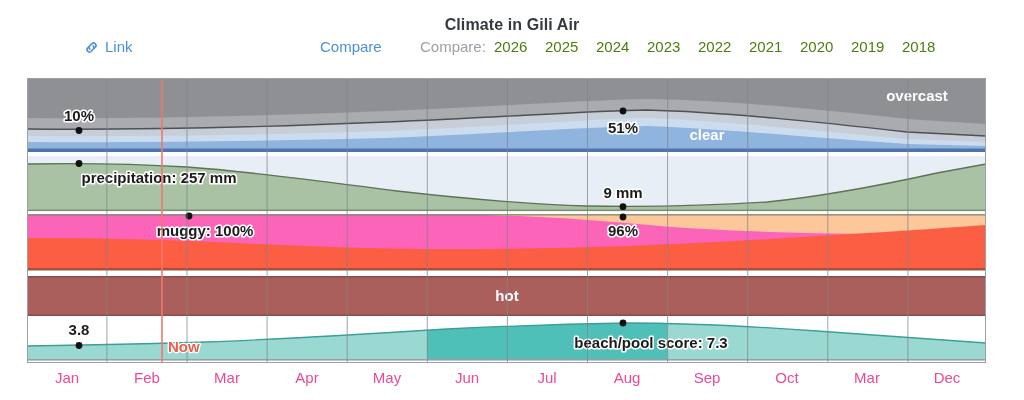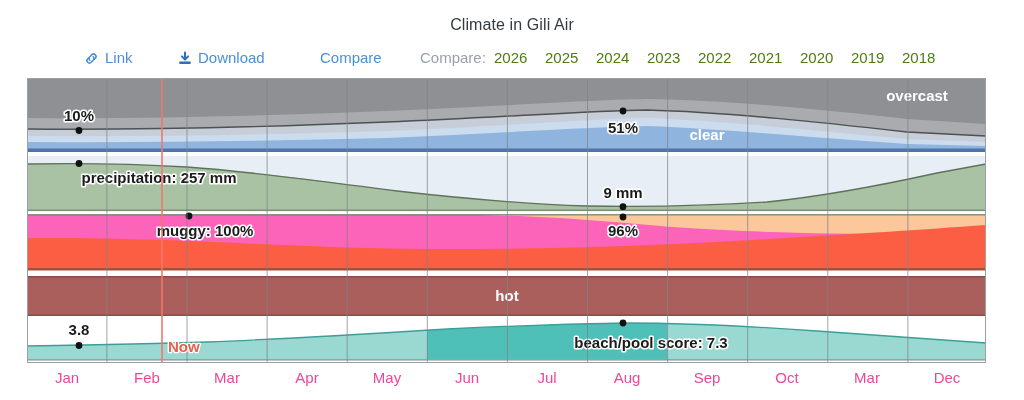--- a/index.html
+++ b/index.html
@@ -9,27 +9,27 @@
     font-family:"Liberation Sans", sans-serif;
     overflow:hidden;
     -webkit-font-smoothing:antialiased;
   }
   #root{position:relative;width:1024px;height:400px;}
 
   
   .title{
     position:absolute;left:0;top:16px;width:1024px;
     text-align:center;
-    font-size:16px;font-weight:normal;color:#333a42;
+    font-size:16px;font-weight:bold;color:#333a42;
     letter-spacing:.1px;
   }
 
   
   .toolbar{
-    position:absolute;left:0;top:48px;width:1024px;height:22px;
+    position:absolute;left:0;top:37px;width:1024px;height:22px;
   }
   .tb-item{
     position:absolute;top:0;height:20px;line-height:20px;
     font-size:15px;color:#4a90d9;white-space:nowrap;cursor:pointer;
   }
   .tb-item.muted{color:#9aa0a6;cursor:default;}
   .tb-icon{
     display:inline-block;vertical-align:-3px;margin-right:6px;
   }
   .year{
@@ -82,28 +82,20 @@
 
     <div class="tb-item" style="left:84px;">
       <span class="tb-icon">
         <svg width="15" height="15" viewBox="0 0 16 16">
           <path d="M6.2 9.8a2.6 2.6 0 0 1 0-3.7l2.1-2.1a2.6 2.6 0 0 1 3.7 3.7l-1 1" fill="none" stroke="#4a90d9" stroke-width="1.7" stroke-linecap="round"></path>
           <path d="M9.8 6.2a2.6 2.6 0 0 1 0 3.7l-2.1 2.1a2.6 2.6 0 0 1-3.7-3.7l1-1" fill="none" stroke="#4a90d9" stroke-width="1.7" stroke-linecap="round"></path>
         </svg>
       </span><span>Link</span>
     </div>
 
-    <div class="tb-item" style="left:178px;">
-      <span class="tb-icon">
-        <svg width="14" height="15" viewBox="0 0 14 15">
-          <path d="M7 1.5v6.2M7 8.6L3.9 5.4M7 8.6l3.1-3.2" fill="none" stroke="#2d6fb8" stroke-width="2" stroke-linecap="round" stroke-linejoin="round"></path>
-          <rect x="1.3" y="10.6" width="11.4" height="2.3" rx="0.6" fill="#2d6fb8"></rect>
-        </svg>
-      </span><span>Download</span>
-    </div>
 
     <div class="tb-item" style="left:320px;">Compare</div>
 
     <div class="tb-item muted" style="left:420px;">Compare:</div>
 
     <div class="year" style="left:494px;">2026</div>
     <div class="year" style="left:545px;">2025</div>
     <div class="year" style="left:596px;">2024</div>
     <div class="year" style="left:647px;">2023</div>
     <div class="year" style="left:698px;">2022</div>

